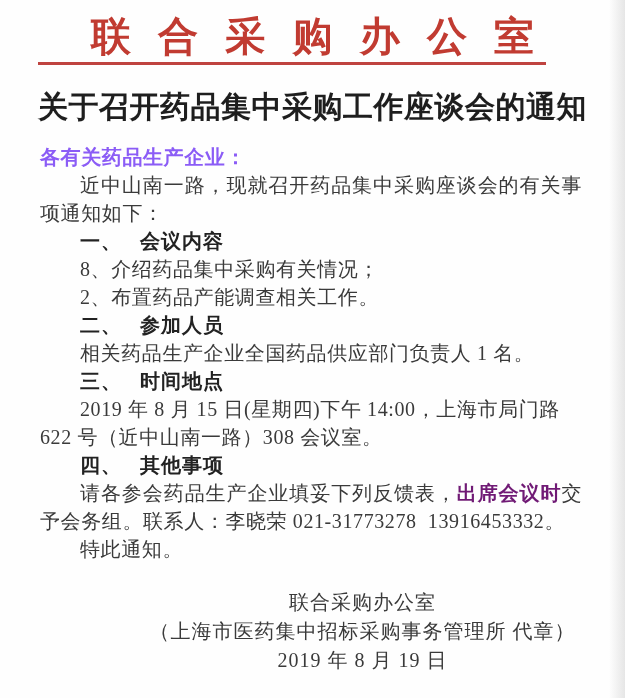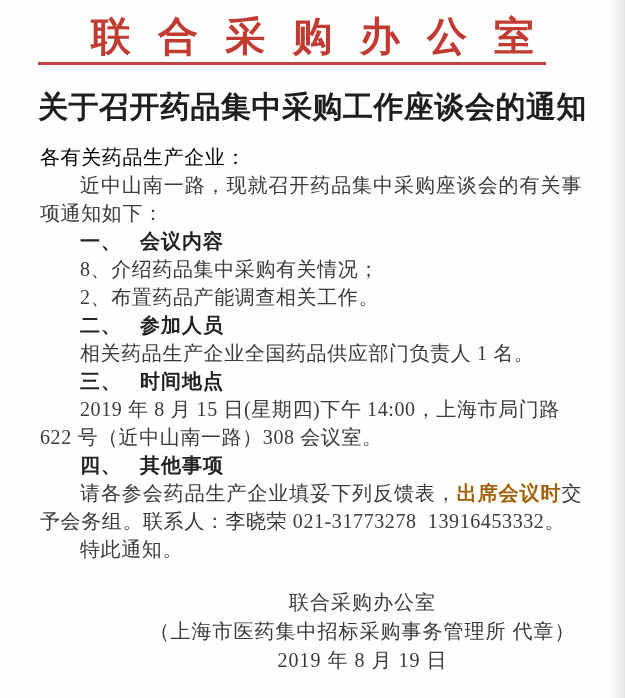--- a/index.html
+++ b/index.html
@@ -65,31 +65,31 @@
   .body{
     margin:19px 43px 0 40px;
     font-size:20px;
     line-height:28px;
     letter-spacing:0.03em;
     text-align:justify;
     color:#3a3a3a;
   }
   .body p{ margin:0; }
   .indent{ text-indent:2em; }
-  .bold{ font-weight:normal; color:#000000; }
+  .bold{ font-weight:bold; color:#8b5cf6; }
   .sec-heading{
     font-weight:bold;
     color:#222222;
     font-family:"Liberation Sans","DejaVu Sans",sans-serif;
     letter-spacing:0.05em;
   }
   .sec-label{ margin-right:0.9em; }
   .bold-inline{
     font-weight:bold;
-    color:#a16207;
+    color:#701a75;
     font-family:"Liberation Sans","DejaVu Sans",sans-serif;
   }
   .keep-spaces{ white-space:pre-wrap; }
 
   
   .signature{
     margin-top:25px;
     padding-left:100px; 
     text-align:center;
     font-size:20px;

